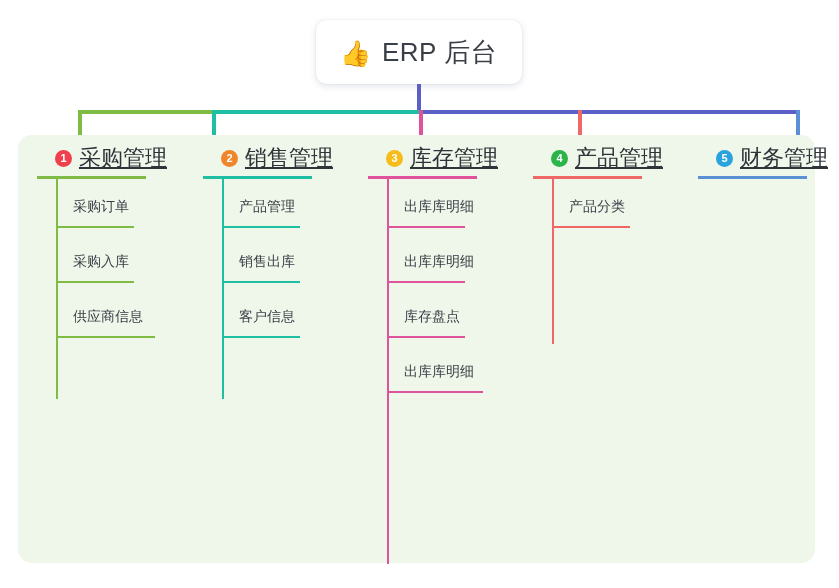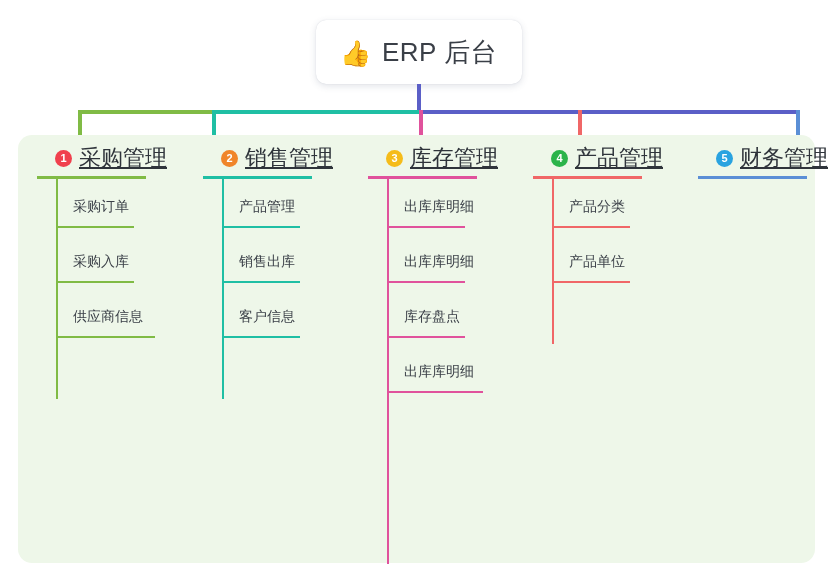--- a/index.html
+++ b/index.html
@@ -245,24 +245,20 @@
         <span class="badge" style="background: rgb(43, 180, 74);">4</span>
         <span class="col-title">产品管理</span>
       </div>
       <div class="col-rule" style="width: 109px; background: rgb(240, 103, 103);"></div>
       <div class="col-body">
         <div class="col-stem" style="background: rgb(240, 103, 103); height: 165px;"></div>
         <div class="item">
           <span class="item-label">产品分类</span>
           <div class="item-rule" style="width: 78px; background: rgb(240, 103, 103);"></div>
         </div>
-        <div class="item">
-          <span class="item-label">产品单位</span>
-          <div class="item-rule" style="width: 78px; background: rgb(240, 103, 103);"></div>
-        </div>
       </div>
     </div>
     <div class="column" style="left: 698px;">
       <div class="col-head">
         <span class="badge" style="background: rgb(41, 163, 224);">5</span>
         <span class="col-title">财务管理</span>
       </div>
       <div class="col-rule" style="width: 109px; background: rgb(91, 143, 214);"></div>
     </div>
   </div>

